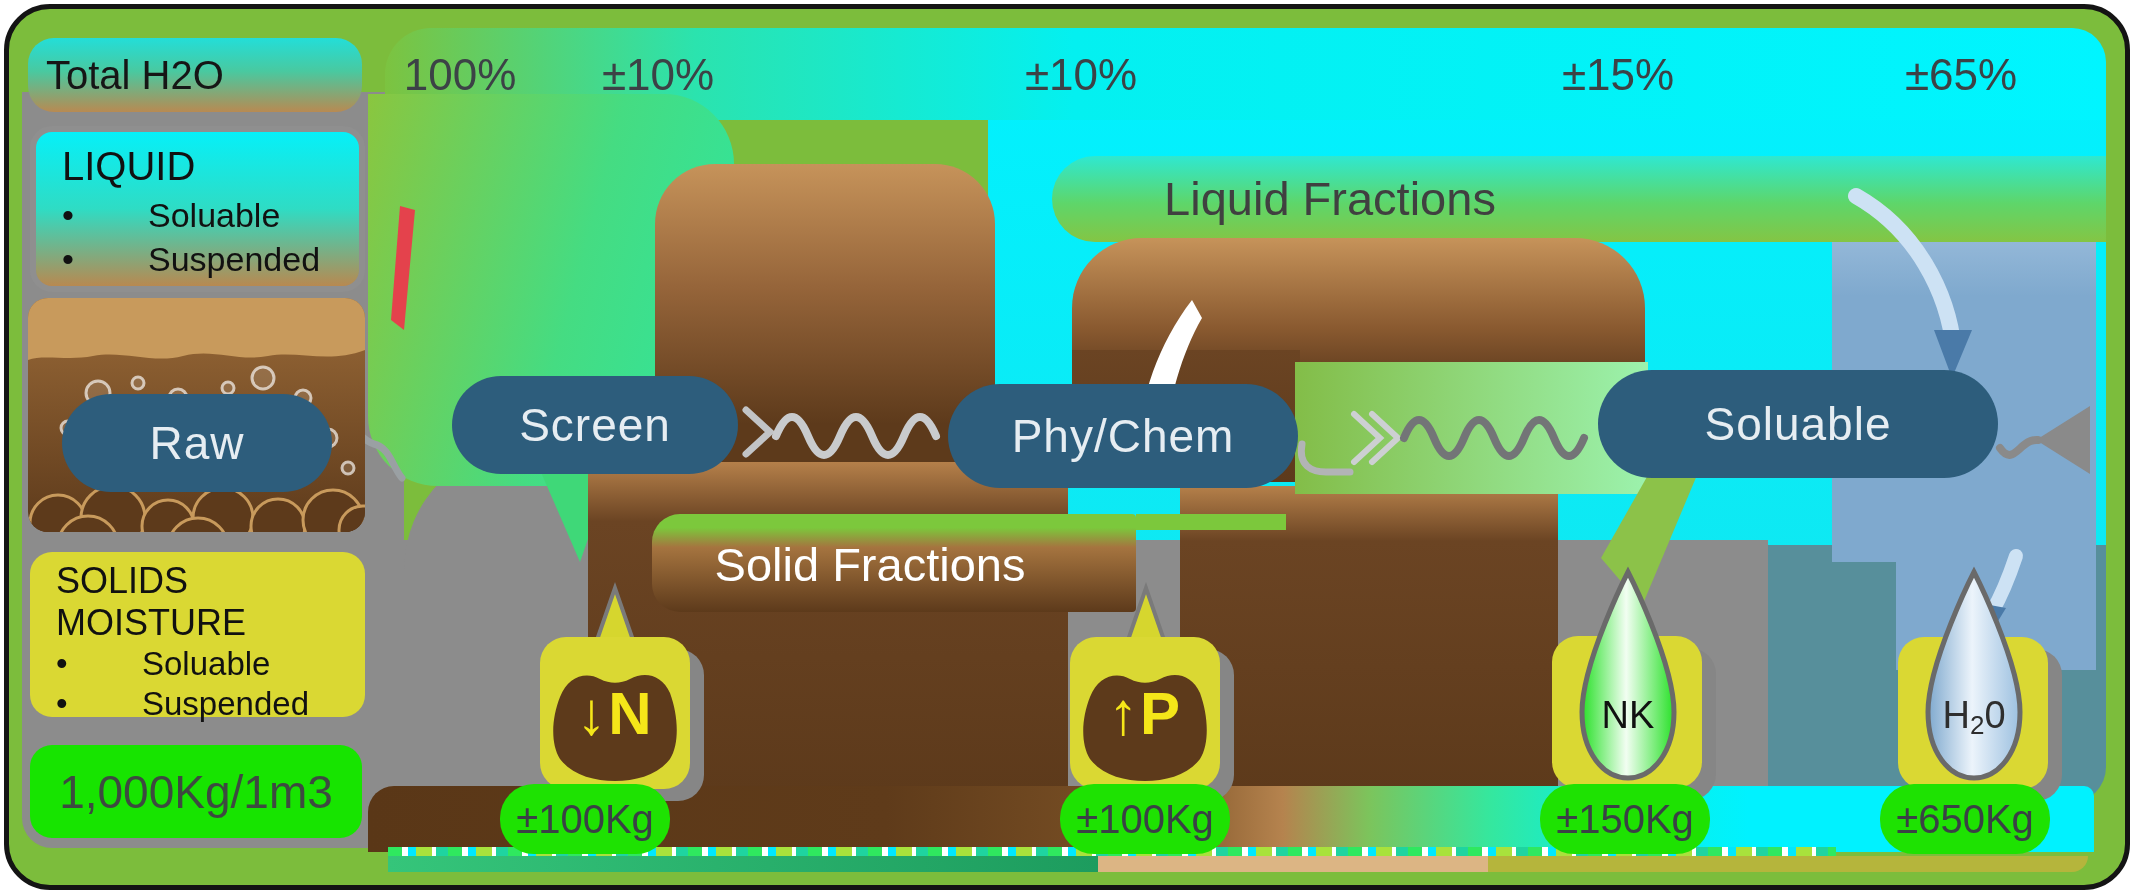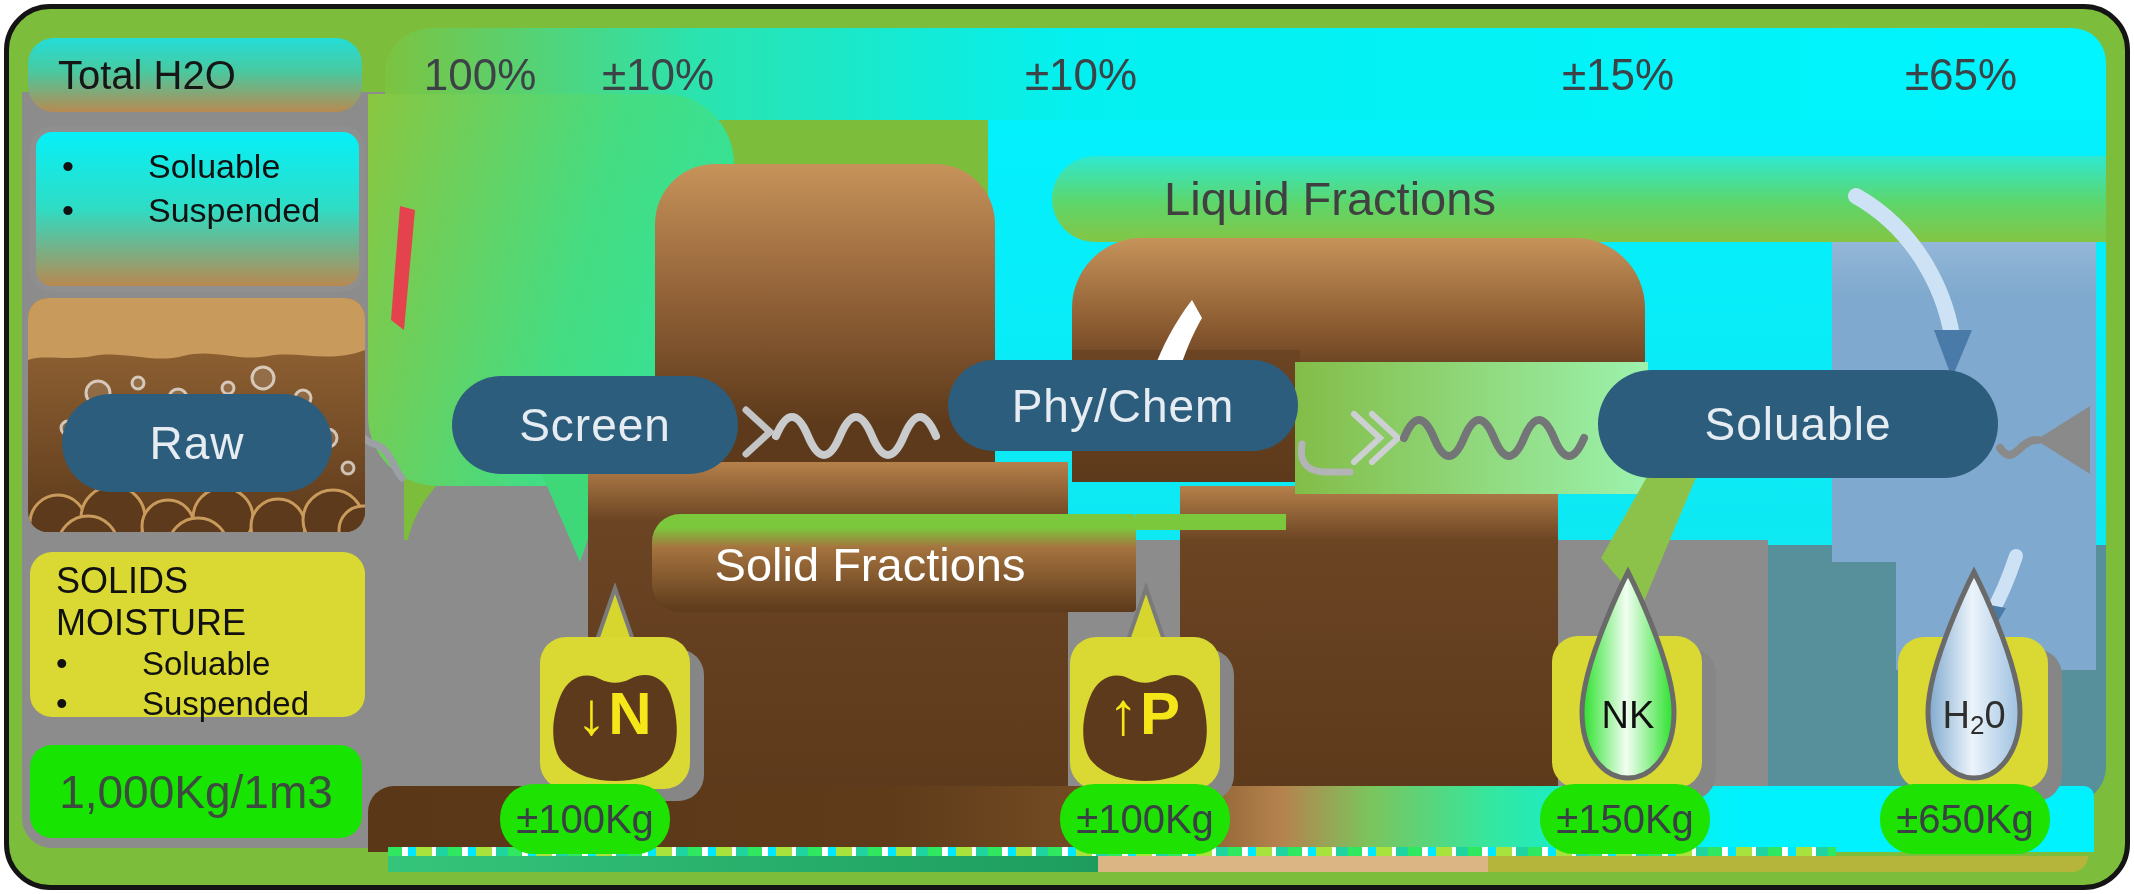--- a/index.html
+++ b/index.html
@@ -50,26 +50,26 @@
   #seg-tan{left:1098px;top:856px;width:390px;height:16px;background:#dcb584;}
   #seg-olive{left:1488px;top:856px;width:600px;height:16px;background:#b5b53c;border-radius:0 0 24px 0;}
   
   #liquid-label{left:1330px;top:198px;transform:translate(-50%,-50%);font-size:47px;color:#404040;white-space:nowrap;}
   #solid-label{left:870px;top:564px;transform:translate(-50%,-50%);font-size:47px;color:#ffffff;white-space:nowrap;}
   
   .node{background:#2d5d7c;color:#e6edf2;display:flex;align-items:center;justify-content:center;
         font-size:46px;letter-spacing:1px;}
   #raw-pill{left:62px;top:394px;width:270px;height:98px;border-radius:49px;}
   #screen-pill{left:452px;top:376px;width:286px;height:98px;border-radius:53px;}
-  #phychem-pill{left:948px;top:360px;width:350px;height:91px;border-radius:53px;}
+  #phychem-pill{left:948px;top:384px;width:350px;height:104px;border-radius:53px;}
   #membranes-pill{left:1598px;top:370px;width:400px;height:108px;border-radius:54px;}
   
   #total-pill{left:28px;top:38px;width:334px;height:74px;border-radius:26px;
               background:linear-gradient(180deg,#23ded8 0%,#49c9a0 45%,#b88a52 100%);
-              display:flex;align-items:center;padding-left:30px;box-sizing:border-box;
+              display:flex;align-items:center;padding-left:18px;box-sizing:border-box;
               font-size:40px;color:#161616;}
   #liquid-box{left:30px;top:126px;width:335px;height:166px;border-radius:22px;border:6px solid #8f8f8f;
               background:linear-gradient(180deg,#06f0f8 0%,#2fdcc4 50%,#b88950 100%);
               box-sizing:border-box;padding:12px 0 0 26px;color:#111;}
   #liquid-box .hd{font-size:40px;margin-bottom:4px;}
   .bullet-row{display:flex;font-size:34px;line-height:44px;color:#111;}
   .bullet-row .dot{width:26px;}
   .bullet-row .gap{width:60px;}
   #raw-illus{left:28px;top:298px;width:337px;height:234px;border-radius:20px;overflow:hidden;}
   #solids-box{left:30px;top:552px;width:335px;height:165px;border-radius:22px;background:#dad833;
@@ -157,20 +157,21 @@
   </div>
   <div class="abs node" id="membranes-pill">
     <span>Soluable</span>
   </div>
 
   <div class="abs" id="total-pill">
     <span>Total H2O</span>
   </div>
 
   <div class="abs" id="liquid-box">
+    <div class="hd">LIQUID</div>
     <div class="bullet-row">
       <span class="dot">•</span>
       <span class="gap"></span>
       <span>Soluable</span>
     </div>
     <div class="bullet-row">
       <span class="dot">•</span>
       <span class="gap"></span>
       <span>Suspended</span>
     </div>
@@ -287,21 +288,21 @@
   <div class="abs mass" style="left:1145px;">
     <span>±100Kg</span>
   </div>
   <div class="abs mass" style="left:1625px;">
     <span>±150Kg</span>
   </div>
   <div class="abs mass" style="left:1965px;">
     <span>±650Kg</span>
   </div>
 
-  <span class="abs pct" style="left:460px;margin-left:20px;">100%</span>
+  <span class="abs pct" style="left:460px;">100%</span>
   <span class="abs pct" style="left:658px;">±10%</span>
   <span class="abs pct" style="left:1081px;">±10%</span>
   <span class="abs pct" style="left:1618px;">±15%</span>
   <span class="abs pct" style="left:1961px;">±65%</span>
 
   <span class="abs" id="liquid-label">Liquid Fractions</span>
   <span class="abs" id="solid-label">Solid Fractions</span>
 </div>
 
 </body></html>

